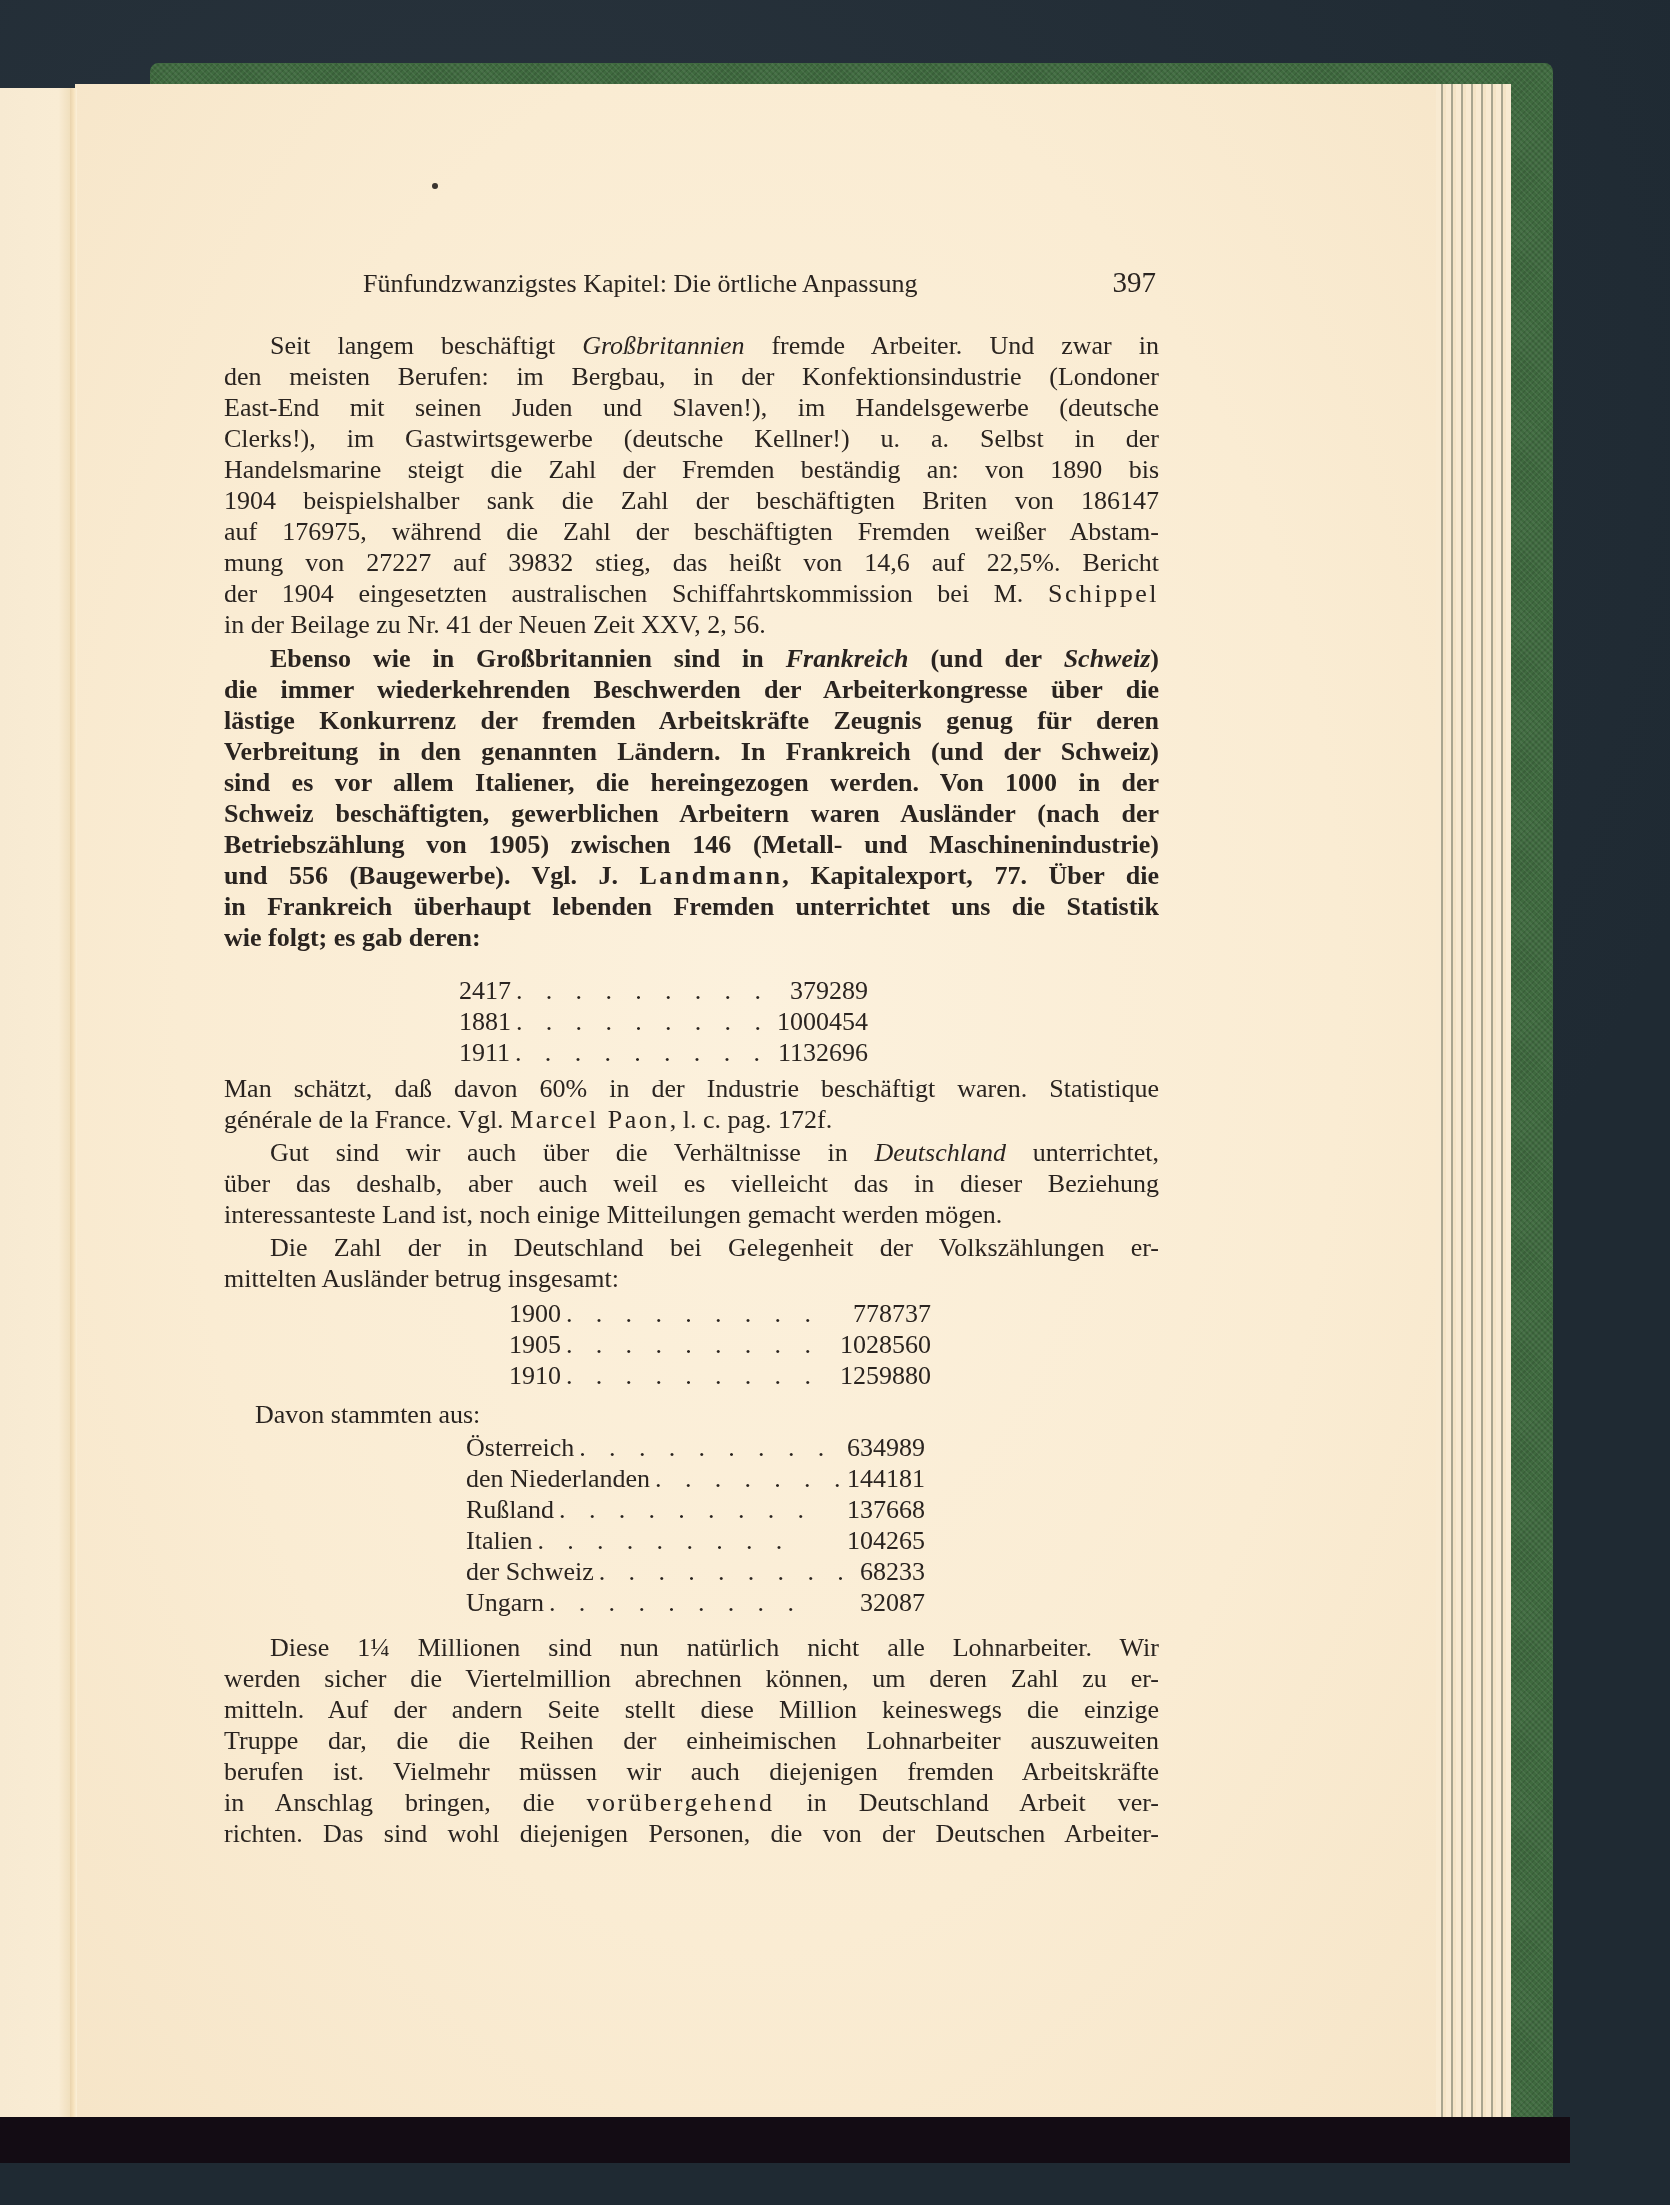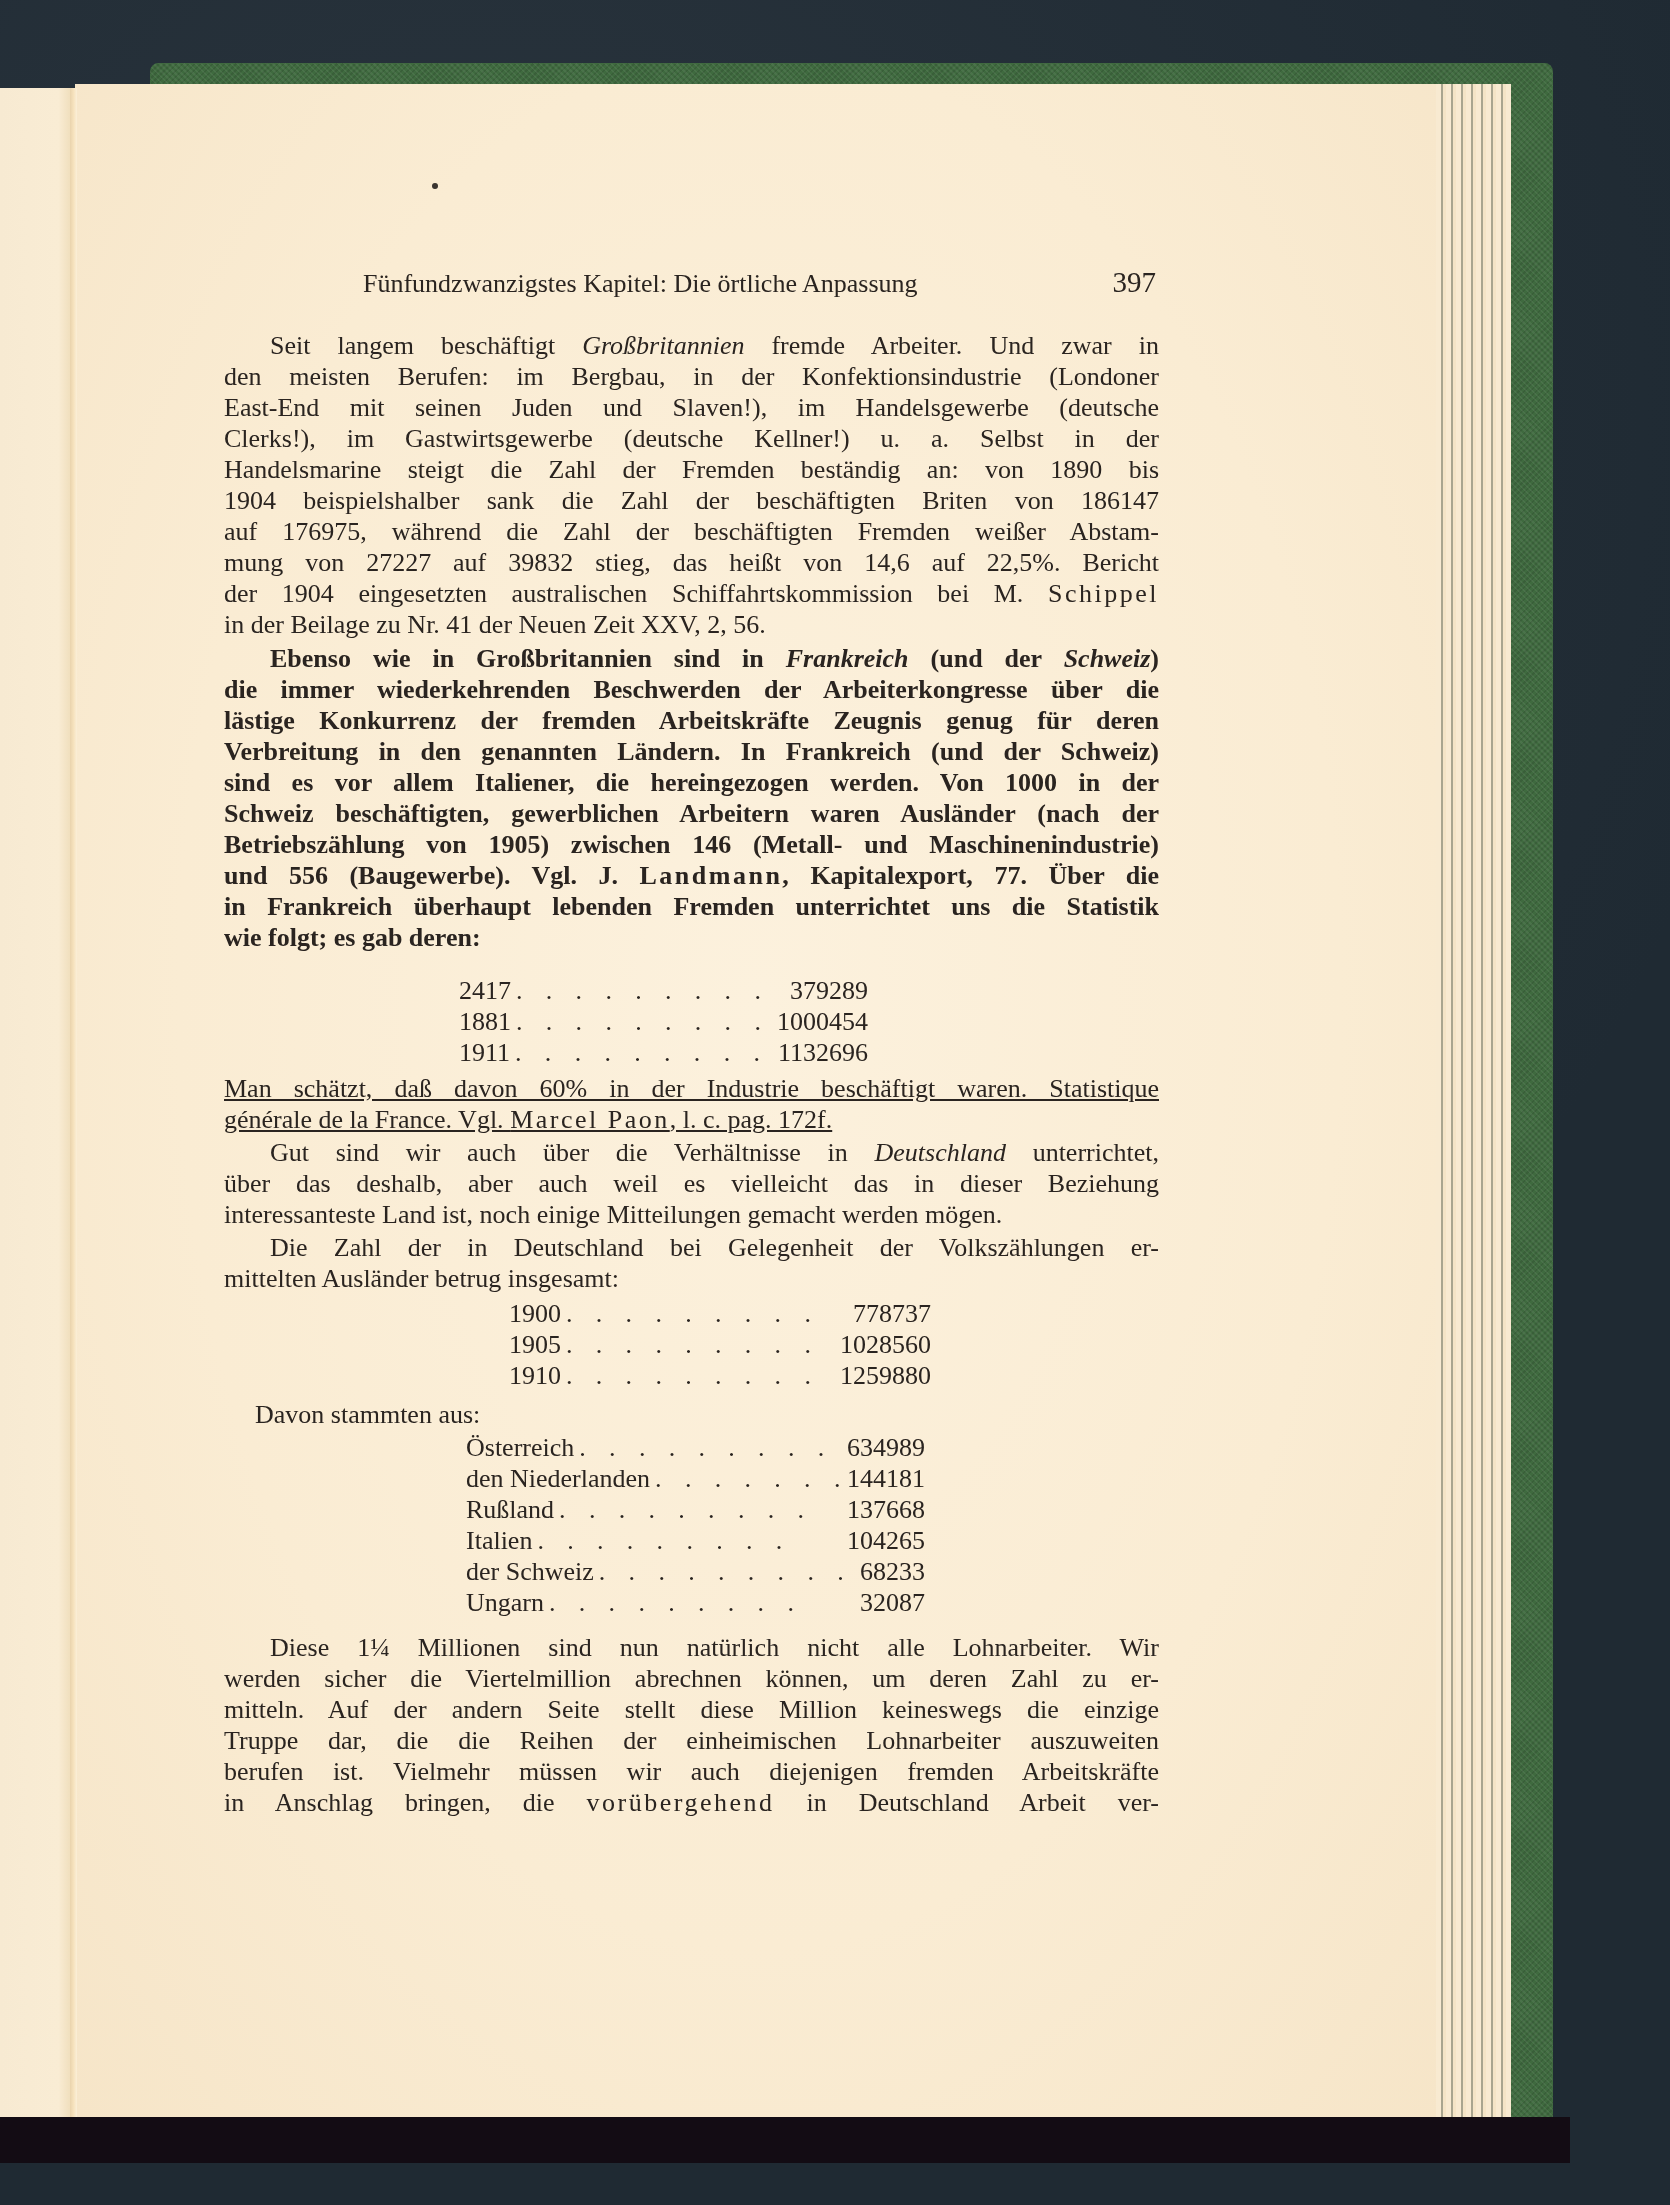--- a/index.html
+++ b/index.html
@@ -137,21 +137,21 @@
       <span class="dots">. . . . . . . . .</span>
       <span class="value">1000454</span>
     </div>
   <div class="row">
       <span class="label">1911</span>
       <span class="dots">. . . . . . . . .</span>
       <span class="value">1132696</span>
     </div>
 </div>
 
-<div class="text-block" style="top:1073px;text-decoration:underline;">
+<div class="text-block" style="top:1073px;">
   <p class="para">
     <span class="line">Man schätzt, daß davon 60% in der Industrie beschäftigt waren. Statistique</span>
     <span class="line last"><span>générale de la France. Vgl. </span><span class="spaced">Marcel Paon</span><span>, l. c. pag. 172f.</span></span>
   </p>
 </div>
 
 <div class="text-block" style="top:1137px;">
   <p class="para">
     <span class="line" style="padding-left:46px;"><span>Gut sind wir auch über die Verhältnisse in </span><em>Deutschland</em><span> unterrichtet,</span></span>
     <span class="line">über das deshalb, aber auch weil es vielleicht das in dieser Beziehung</span>
@@ -222,15 +222,16 @@
 </div>
 
 <div class="text-block" style="top:1632px;">
   <p class="para">
     <span class="line" style="padding-left:46px;">Diese 1¼ Millionen sind nun natürlich nicht alle Lohnarbeiter. Wir</span>
     <span class="line">werden sicher die Viertelmillion abrechnen können, um deren Zahl zu er-</span>
     <span class="line">mitteln. Auf der andern Seite stellt diese Million keineswegs die einzige</span>
     <span class="line">Truppe dar, die die Reihen der einheimischen Lohnarbeiter auszuweiten</span>
     <span class="line">berufen ist. Vielmehr müssen wir auch diejenigen fremden Arbeitskräfte</span>
     <span class="line"><span>in Anschlag bringen, die </span><span class="spaced">vorübergehend</span><span> in Deutschland Arbeit ver-</span></span>
+    <span class="line">richten. Das sind wohl diejenigen Personen, die von der Deutschen Arbeiter-</span>
   </p>
 </div>
 
 
 </body></html>

